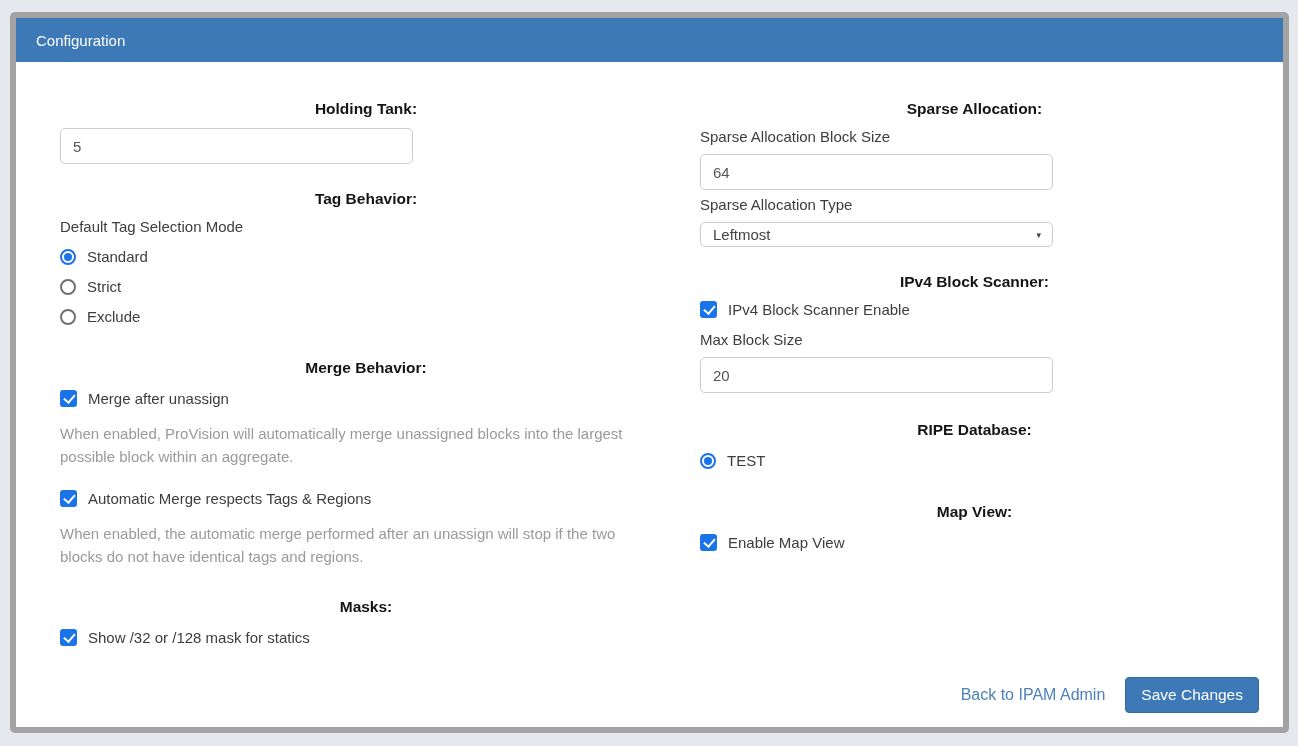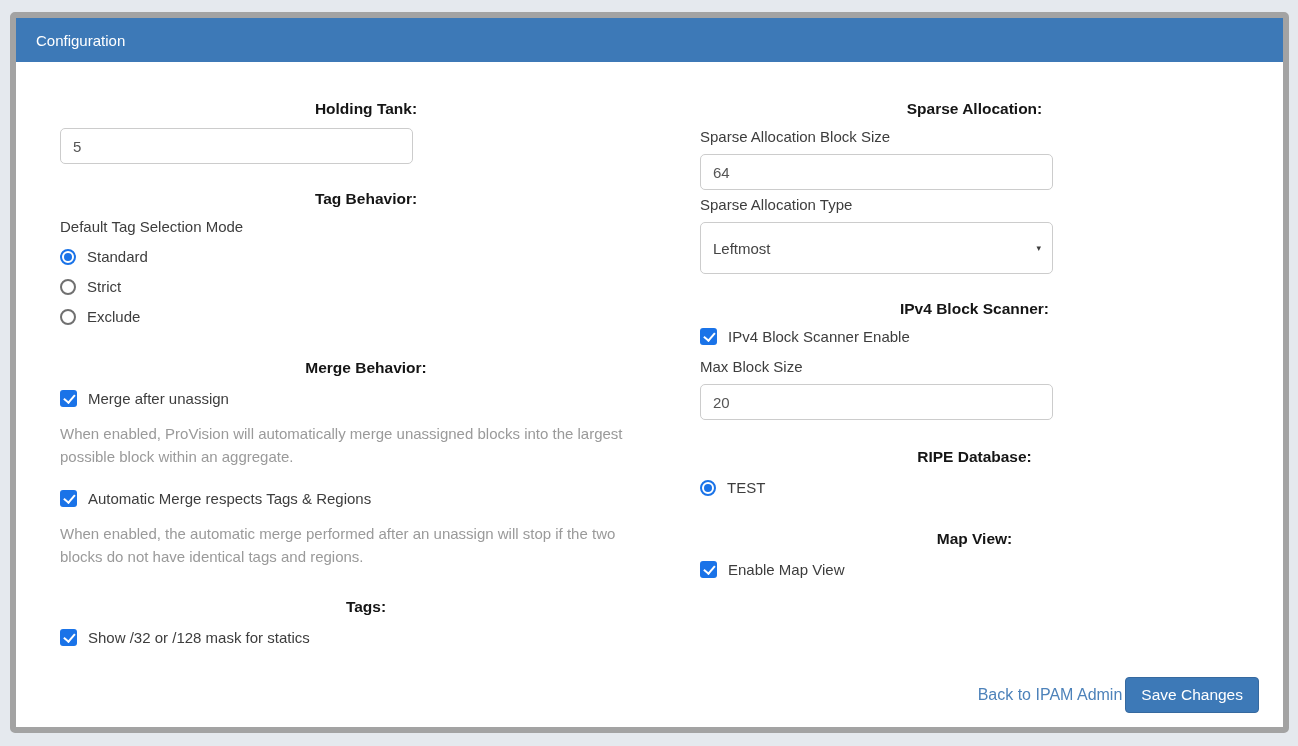--- a/index.html
+++ b/index.html
@@ -59,21 +59,21 @@
     border-radius: 5px;
     padding: 0 12px;
     font-size: 15px;
     font-family: "Liberation Sans", sans-serif;
     color: #555555;
     background: #ffffff;
     outline: none;
   }
   .select-box {
     position: relative;
-    width: 353px; height: 52px;
+    width: 353px; height: 25px;
     border: 1px solid #cccccc;
     border-radius: 5px;
     background: #ffffff;
     font-size: 15px;
     color: #444444;
     display: flex;
     align-items: center;
     padding: 0 28px 0 12px;
     cursor: default;
   }
@@ -132,21 +132,21 @@
     max-width: 585px;
     margin: 15px 0 21px 0;
   }
   .gap-lg { margin-top: 34px; }
 
   .panel-footer {
     flex: none;
     display: flex;
     justify-content: flex-end;
     align-items: center;
-    gap: 3px;
+    gap: 20px;
     padding: 8px 24px 14px 24px;
   }
   .back-link {
     font-size: 16px;
     color: #4d82ba;
     text-decoration: none;
     cursor: pointer;
   }
   .save-button {
     background: #3d79b7;
@@ -201,21 +201,21 @@
           <span>Merge after unassign</span>
         </div>
         <div class="help-text">When enabled, ProVision will automatically merge unassigned blocks into the largest possible block within an aggregate.</div>
         <div class="choice-row">
           <span class="checkbox"></span>
           <span>Automatic Merge respects Tags &amp; Regions</span>
         </div>
         <div class="help-text">When enabled, the automatic merge performed after an unassign will stop if the two blocks do not have identical tags and regions.</div>
       </div>
 
-      <div class="section-heading" style="margin-top:30px;">Tags:</div>
+      <div class="section-heading" style="margin-top:30px;">Masks:</div>
       <div class="indent">
         <div class="choice-row">
           <span class="checkbox"></span>
           <span>Show /32 or /128 mask for statics</span>
         </div>
       </div>
 
     </div>
 
     <div class="col-right">

